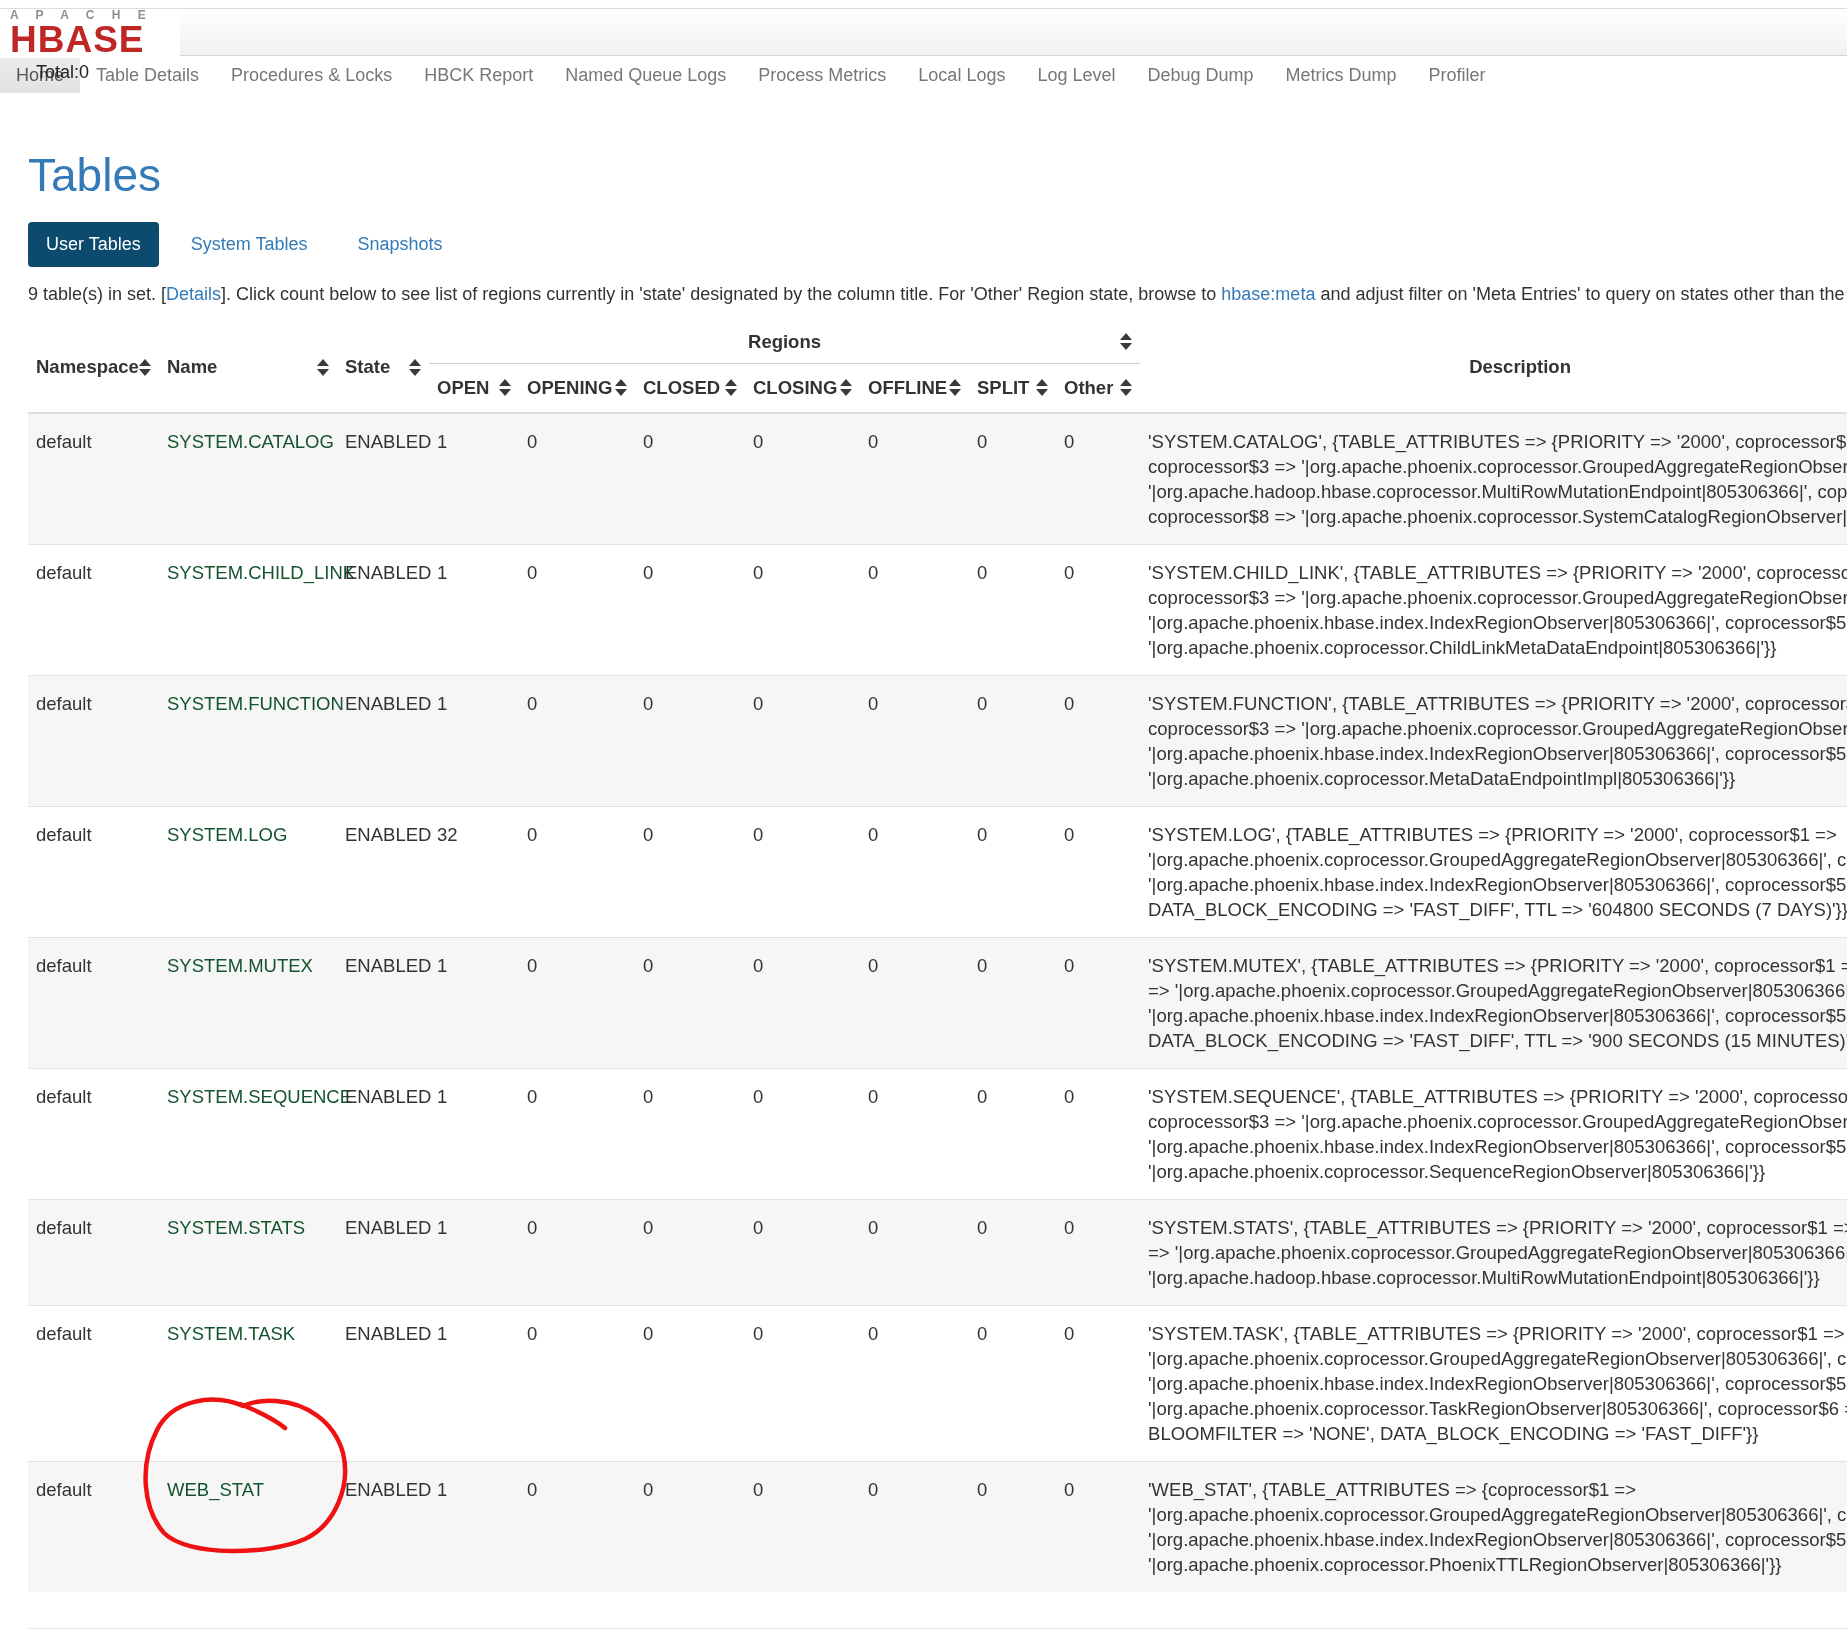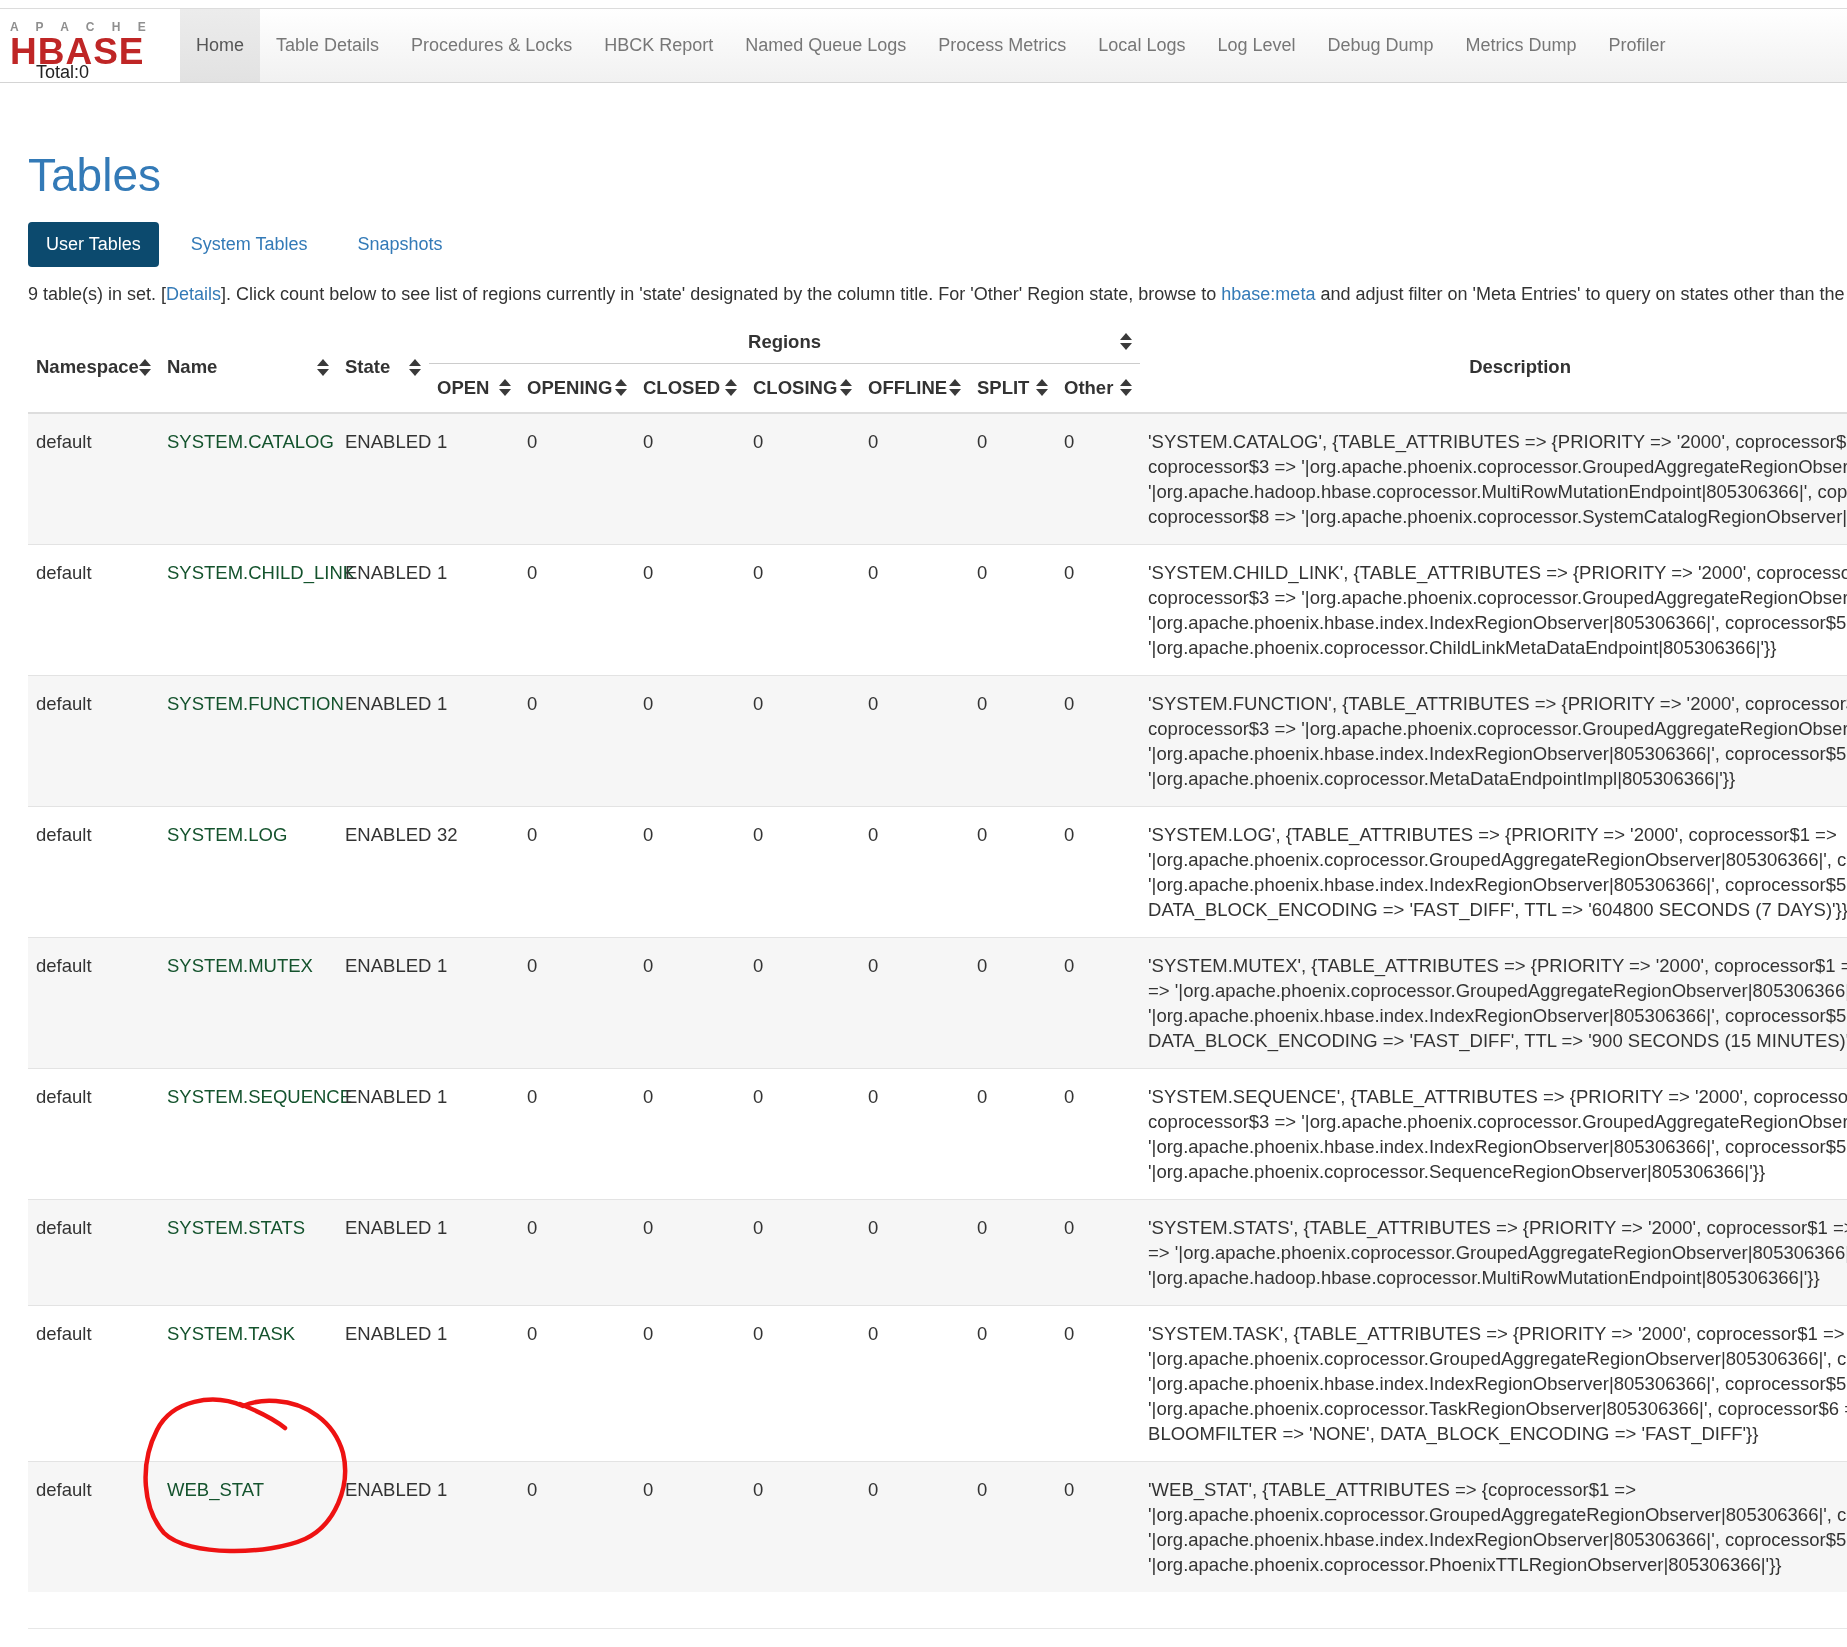--- a/index.html
+++ b/index.html
@@ -1,22 +1,22 @@
 <!DOCTYPE html>
 <html><head>
 <meta charset="utf-8">
 <style>
   * { box-sizing: border-box; margin: 0; padding: 0; }
   html,body { width:1847px; height:1647px; overflow:hidden; background:#fff;
     font-family:"Liberation Sans","DejaVu Sans",sans-serif; color:#333; }
 
   
-  .navbar { position:absolute; top:8px; left:0; width:1847px; height:75px;
+  .navbar { position:absolute; top:8px; left:0; width:1847px; height:48px;
     background:linear-gradient(#ffffff,#f1f1f1); border-top:1px solid #dcdcdc;
-    border-bottom:1px solid #d4d4d4; display:flex; align-items:stretch; }
+    border-bottom:1px solid #d4d4d4; display:flex; align-items:stretch;flex-direction:column; }
   .logo { width:180px; background:#fff; display:flex; flex-direction:column;
     justify-content:center; padding-left:10px; cursor:pointer; }
   .logo-top { font-size:12px; font-weight:bold; letter-spacing:7px; color:#8f8f8f; line-height:13px; }
   .logo-bottom { font-size:37px; font-weight:800; letter-spacing:1px; color:#bf2626;
     line-height:36px; transform:scaleY(1.02); }
   .nav-items { display:flex; list-style:none; height:100%; }
   .nav-items li { height:100%; display:flex; align-items:center; padding:7px 16px;
     font-size:18px; color:#777; cursor:pointer; white-space:nowrap; }
   .nav-items li.active { background:linear-gradient(#ececec,#e2e2e2); color:#555; }
 

